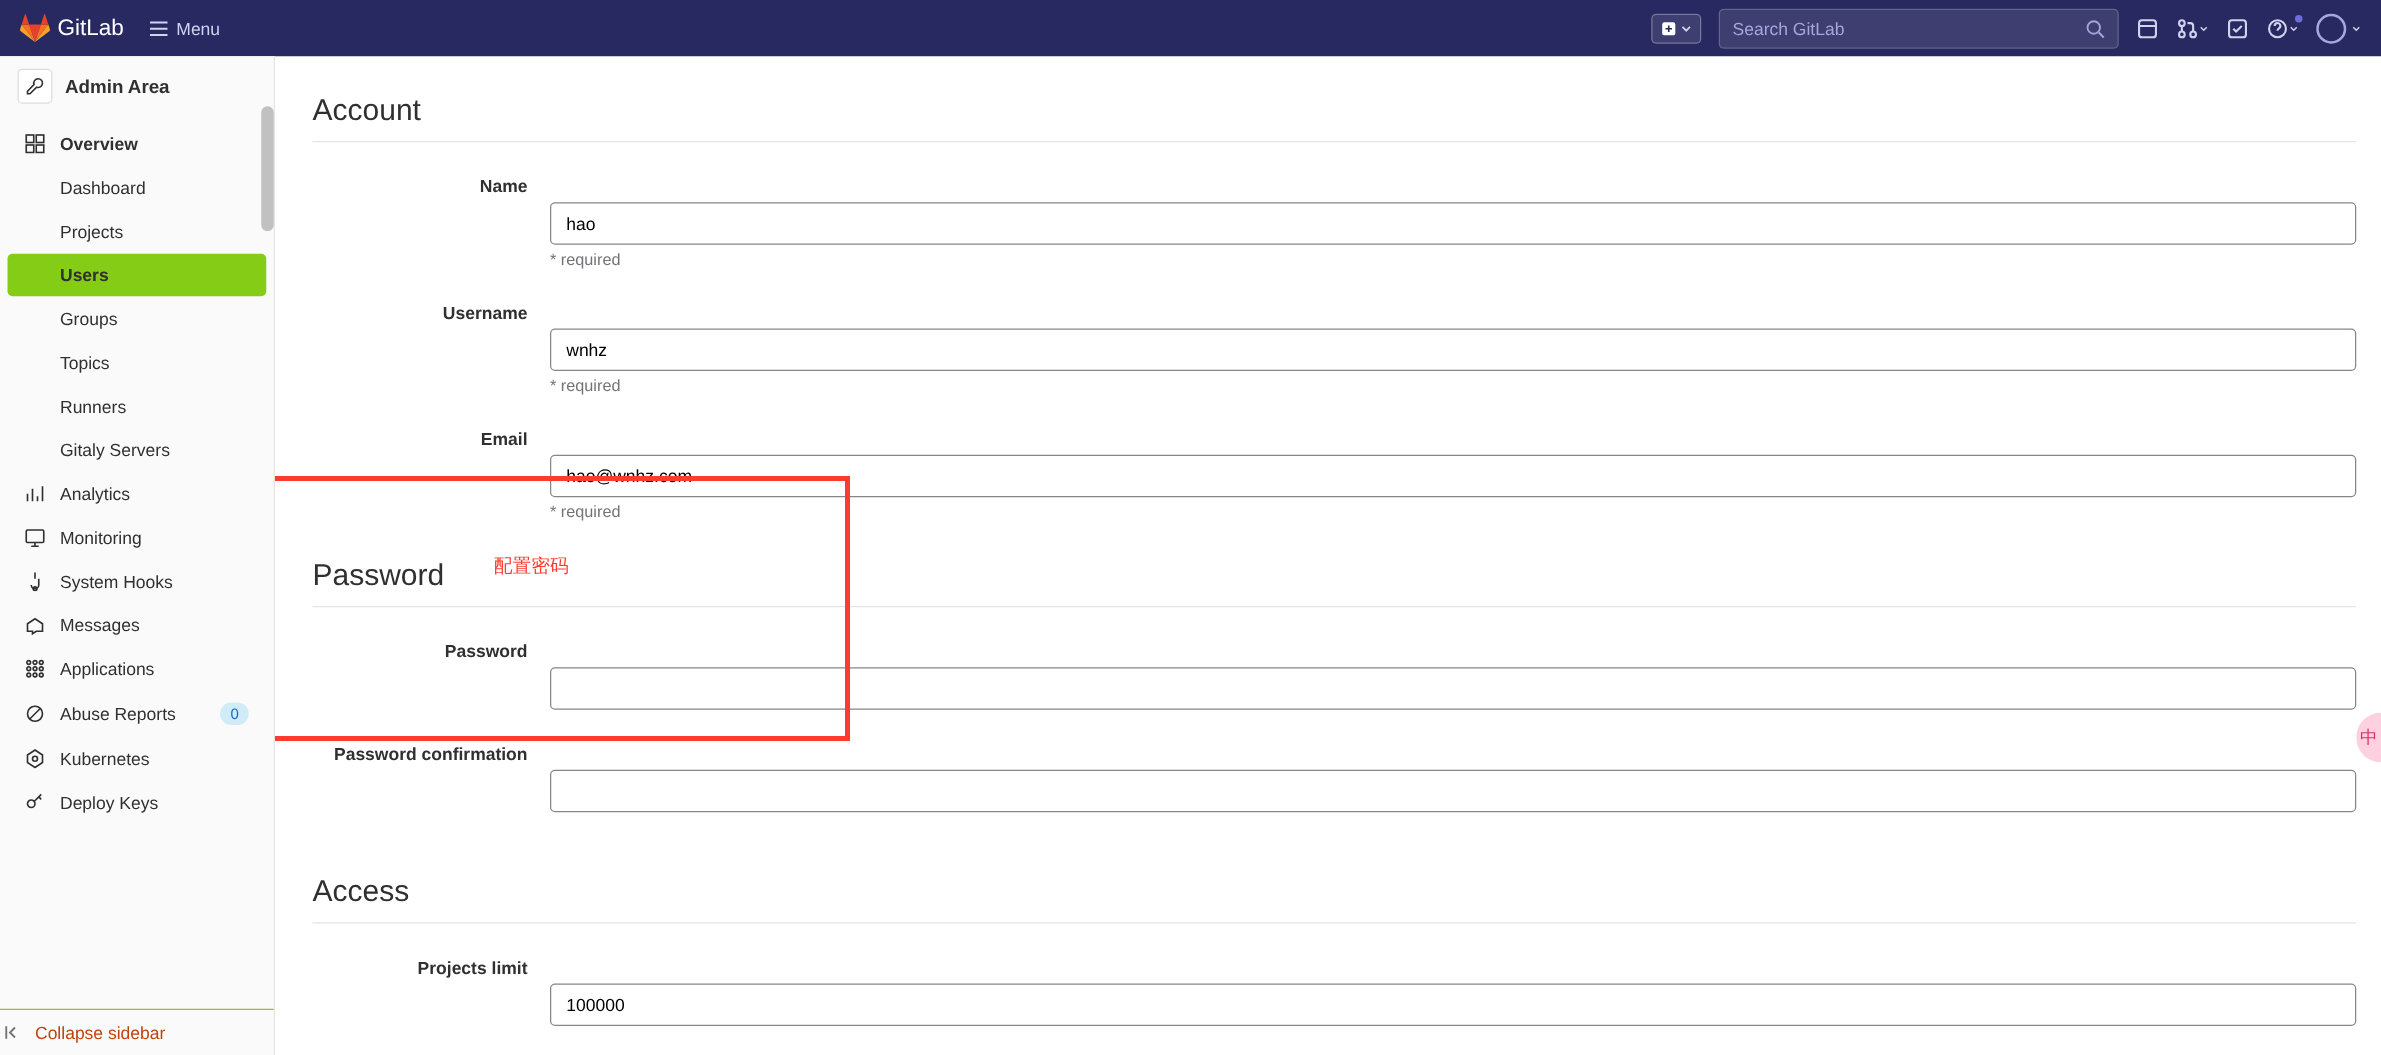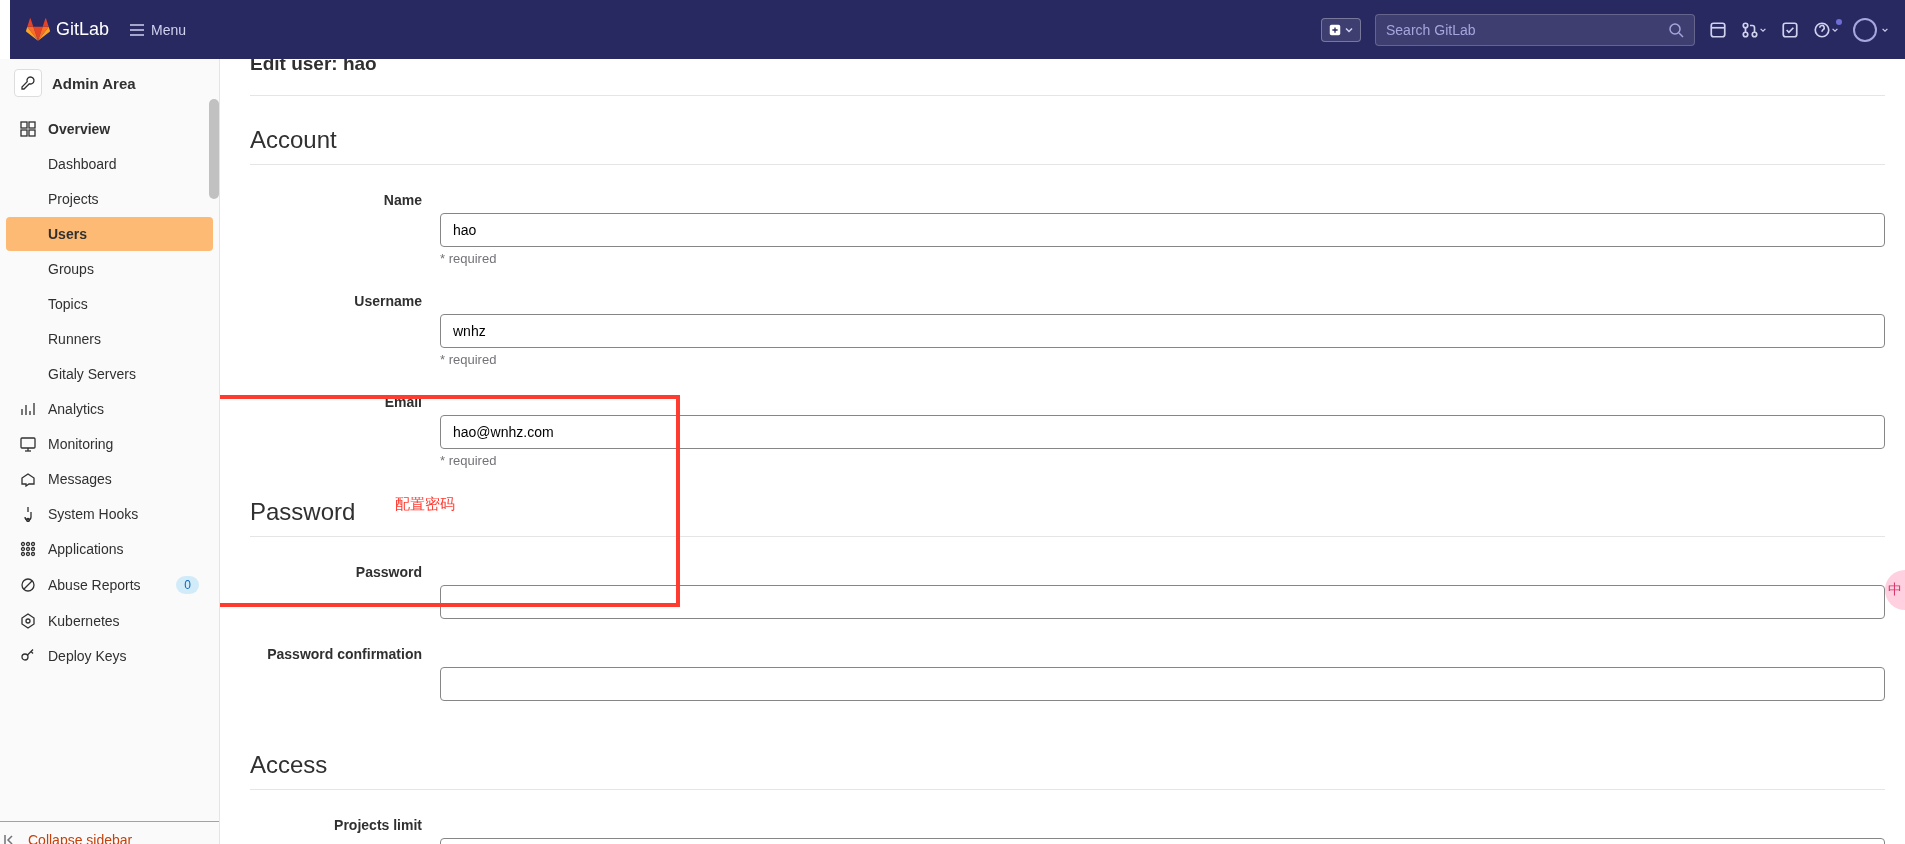--- a/index.html
+++ b/index.html
@@ -1,19 +1,19 @@
 <!DOCTYPE html>
 <html><head>
 <meta charset="utf-8">
 <style>
 * { box-sizing: border-box; margin: 0; padding: 0; }
 body { font-family: -apple-system, BlinkMacSystemFont, "Segoe UI", Helvetica, Arial, sans-serif; font-size: 14px; color: #303030; background: #fff; }
 
 
-.header { background: #292961; height: 59px; display: flex; align-items: center; padding: 0 16px; color: #fff; margin-left: 10px; }
+.header { background: #292961; height: 45px; display: flex; align-items: center; padding: 0 16px; color: #fff; }
 .logo { display: flex; align-items: center; gap: 6px; }
 .logo-icon { width: 24px; height: 24px; }
 .logo-text { font-size: 18px; font-weight: 500; color: #fff; }
 .menu-btn { display: flex; align-items: center; gap: 6px; margin-left: 20px; cursor: pointer; color: #d1d1f0; }
 .header-spacer { flex: 1; }
 .header-right { display: flex; align-items: center; gap: 14px; }
 .plus-btn { display: flex; align-items: center; gap: 2px; background: rgba(255,255,255,0.1); border: 1px solid rgba(255,255,255,0.3); border-radius: 4px; padding: 4px 6px; cursor: pointer; }
 .search-box { display: flex; align-items: center; background: rgba(255,255,255,0.1); border: 1px solid rgba(255,255,255,0.2); border-radius: 4px; height: 32px; width: 320px; padding: 0 10px; }
 .search-input { background: transparent; border: none; color: #fff; outline: none; flex: 1; font-size: 14px; }
 .search-input::placeholder { color: #a6a6de; }
@@ -23,21 +23,21 @@
 
 
 .layout { display: flex; height: calc(100vh - 45px); }
 .sidebar { width: 220px; background: #fafafa; border-right: 1px solid #e5e5e5; display: flex; flex-direction: column; position: relative; }
 .sidebar-head { display: flex; align-items: center; gap: 10px; padding: 10px 14px; font-weight: 600; font-size: 15px; }
 .sidebar-head .ico { width: 28px; height: 28px; display: flex; align-items: center; justify-content: center; border: 1px solid #ddd; border-radius: 4px; background: #fff; }
 .scrollbar { position: absolute; right: 0; top: 40px; width: 10px; height: 100px; background: #c1c1c1; border-radius: 5px; }
 
 .nav { list-style: none; padding: 4px 0; overflow-y: auto; flex: 1; }
 .nav-item { display: flex; align-items: center; gap: 12px; padding: 9px 14px; cursor: pointer; font-size: 14px; color: #303030; border-radius: 4px; margin: 1px 6px; }
-.nav-item.active { background: #fdba74; font-weight: 600; }
+.nav-item.active { background: #84cc16; font-weight: 600; }
 .nav-item.open { font-weight: 600; }
 .nav-item .ico { width: 16px; height: 16px; display:flex; align-items:center; justify-content:center; }
 .sub { list-style: none; }
 .sub .nav-item { padding-left: 42px; }
 .badge { margin-left: auto; background: #d1ecf8; color: #1068bf; border-radius: 10px; padding: 0 8px; font-size: 12px; line-height: 18px; }
 .collapse { border-top: 1px solid #84cc16; padding: 10px 2px; color: #c2410c; display:flex; align-items:center; gap: 10px; cursor:pointer; }
 
 
 .main { flex: 1; overflow-y: auto; padding: 0 20px 40px 30px; }
 .page-title-cut { color:#303030; font-weight:600; font-size:19px; margin-top: -6px; padding-bottom: 20px; border-bottom:1px solid #e5e5e5; }
@@ -240,36 +240,36 @@
               </svg>
             </span>
     <span>Monitoring</span>
 
   </div>
         </li>
         <li>
           <div class="nav-item">
     <span class="ico">
               <svg width="16" height="16" viewBox="0 0 16 16" fill="none" stroke="#303030" stroke-width="1.3">
-                <path d="M2 7l6-4 6 4v6H9l-3 2v-2H2z"></path>
-              </svg>
-            </span>
-    <span>Messages</span>
-
-  </div>
-        </li>
-        <li>
-          <div class="nav-item">
-    <span class="ico">
-              <svg width="16" height="16" viewBox="0 0 16 16" fill="none" stroke="#303030" stroke-width="1.3">
                 <path d="M8 1v5M5 11a3 3 0 106 0V6"></path>
                 <circle cx="8" cy="14" r="1.5"></circle>
               </svg>
             </span>
     <span>System Hooks</span>
+
+  </div>
+        </li>
+        <li>
+          <div class="nav-item">
+    <span class="ico">
+              <svg width="16" height="16" viewBox="0 0 16 16" fill="none" stroke="#303030" stroke-width="1.3">
+                <path d="M2 7l6-4 6 4v6H9l-3 2v-2H2z"></path>
+              </svg>
+            </span>
+    <span>Messages</span>
 
   </div>
         </li>
         <li>
           <div class="nav-item">
     <span class="ico">
               <svg width="16" height="16" viewBox="0 0 16 16" fill="none" stroke="#303030" stroke-width="1.3">
                 <circle cx="3" cy="3" r="1.5"></circle>
                 <circle cx="8" cy="3" r="1.5"></circle>
                 <circle cx="13" cy="3" r="1.5"></circle>
@@ -327,21 +327,20 @@
       <span>
         <svg width="16" height="16" viewBox="0 0 16 16" fill="none" stroke="#737278" stroke-width="1.5">
             <path d="M10 4l-4 4 4 4M3 3v10"></path>
           </svg>
       </span>
       <span>Collapse sidebar</span>
     </div>
   </div>
 
   <div class="main" style="position:relative">
-    <div class="page-title-cut">Edit user: hao</div>
 
     <h2 class="section-title">Account</h2>
 
     <div class="form-row">
       <div class="form-label">Name</div>
       <div class="form-field">
         <input class="form-input" value="hao" style="">
         <div class="help">* required</div>
       </div>
     </div>

